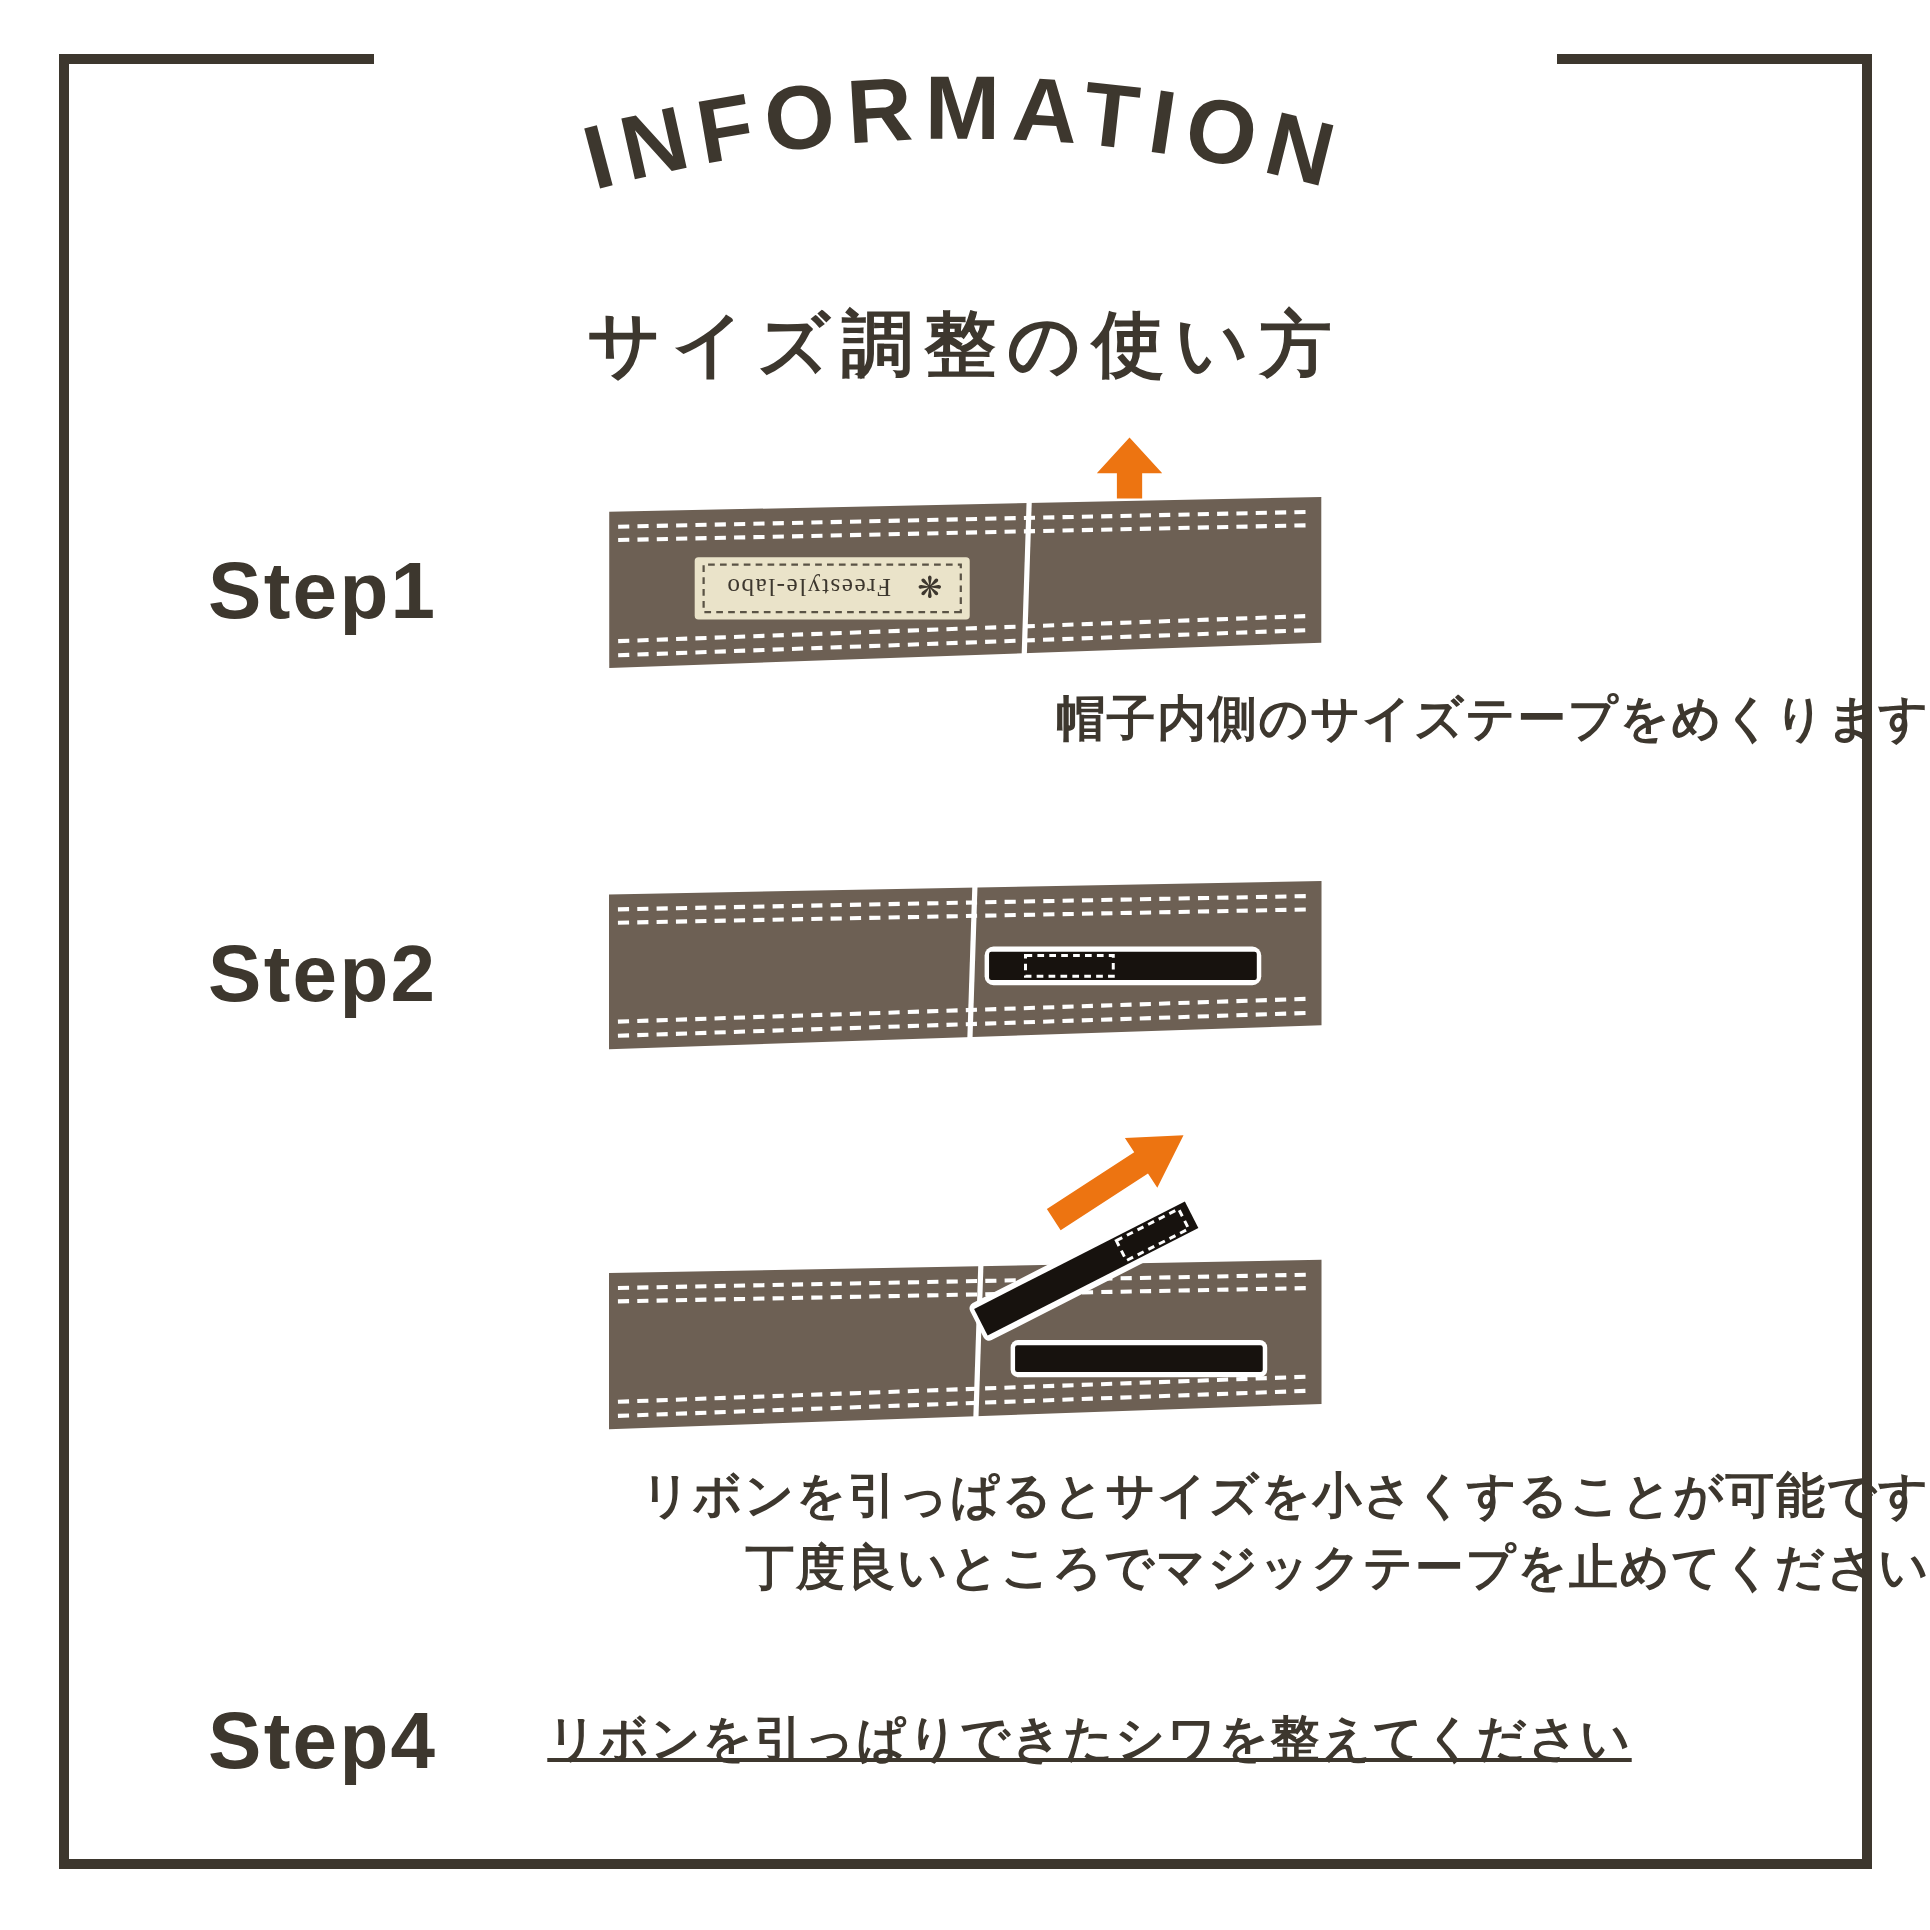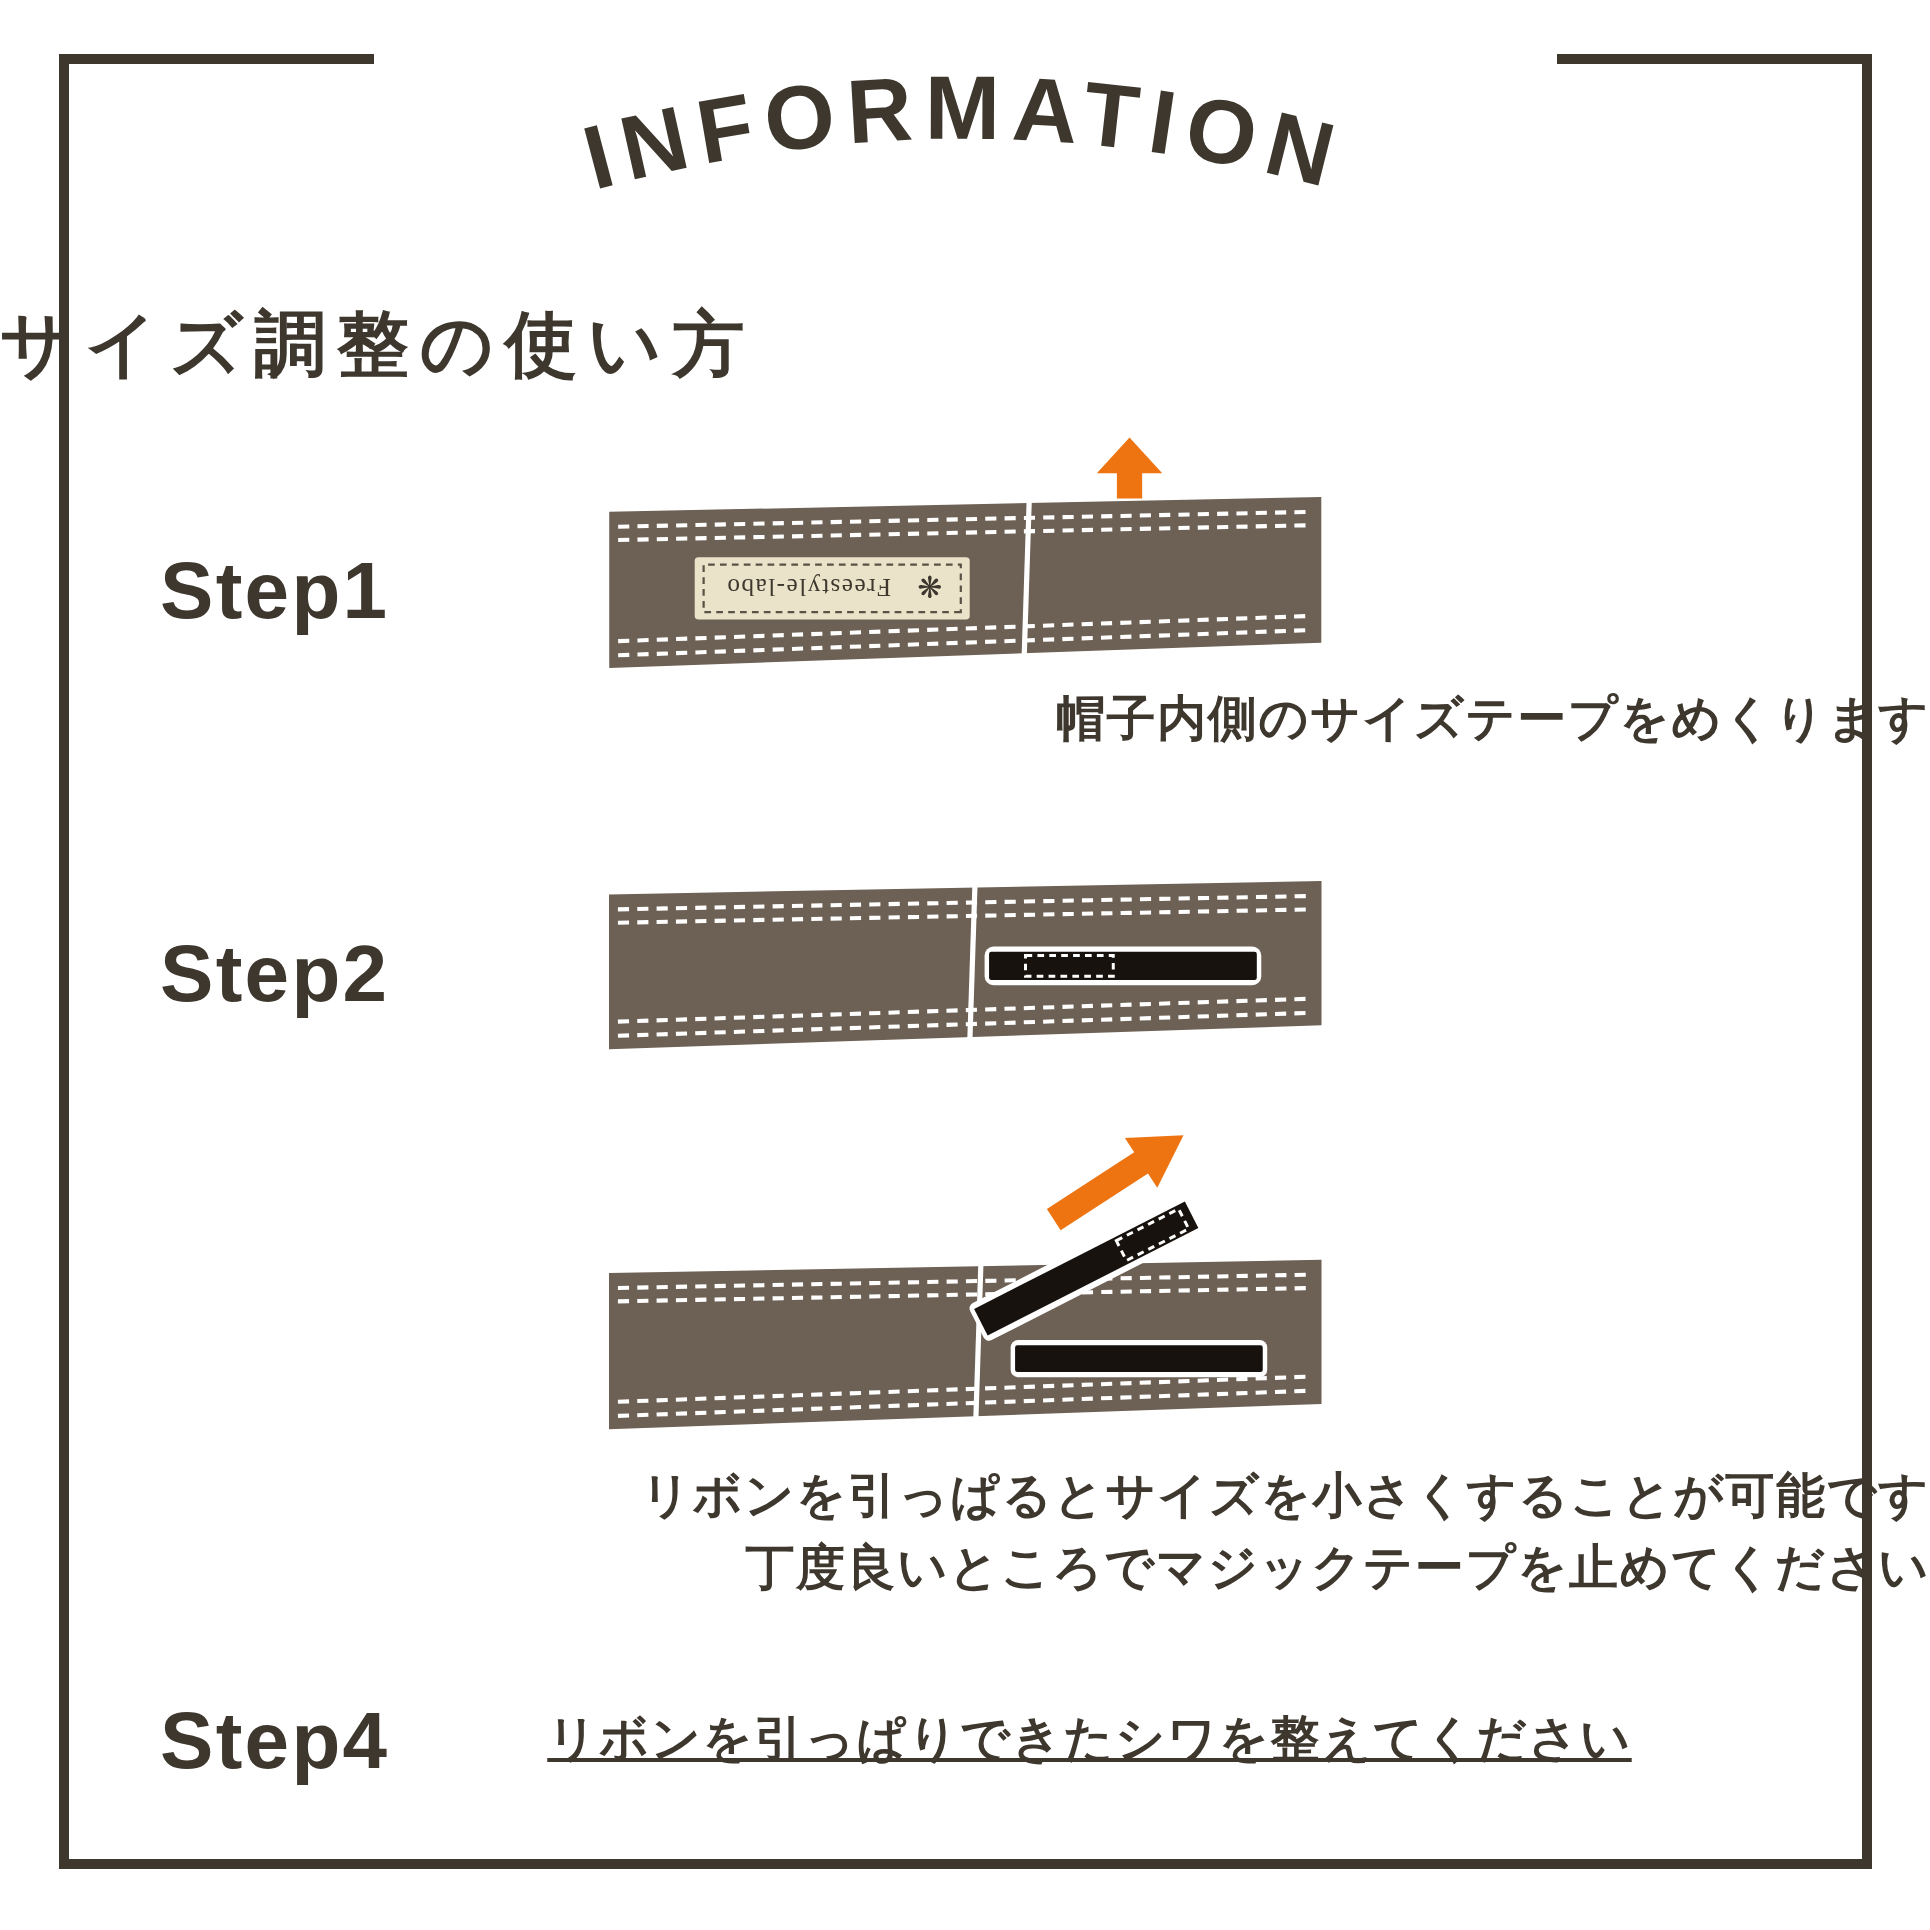--- a/index.html
+++ b/index.html
@@ -17,25 +17,25 @@
   }
   .page{position:relative;width:1930px;height:1930px;overflow:hidden;background:#fff;}
   .abs{position:absolute;}
   .frame{
     left:59px;top:54px;width:1813px;height:1815px;
     border:10px solid var(--ink);
   }
   .frame-gap{left:374px;top:45px;width:1183px;height:33px;background:#fff;}
   .arc-svg{left:381px;top:59px;width:1167px;height:204px;}
   .subtitle{
-    left:0;top:297px;width:100%;
+    left:0;top:297px;width:100%;text-align:center;
     font-size:72px;font-weight:800;letter-spacing:11px;
   }
   .step-label{
-    font-size:80px;font-weight:800;letter-spacing:2.3px;
+    font-size:80px;font-weight:800;letter-spacing:2.3px;margin-left:48px;
   }
   .caption{
     left:0;width:100%;text-align:right;
     font-size:49px;font-weight:800;letter-spacing:1.6px;
   }
   .lbl1{left:160px;top:545px;}
   .lbl2{left:160px;top:928px;}
   .lbl3{left:160px;top:1311px;}
   .lbl4{left:160px;top:1695px;}
   .illo1{left:609px;top:436px;width:714px;height:249px;}

